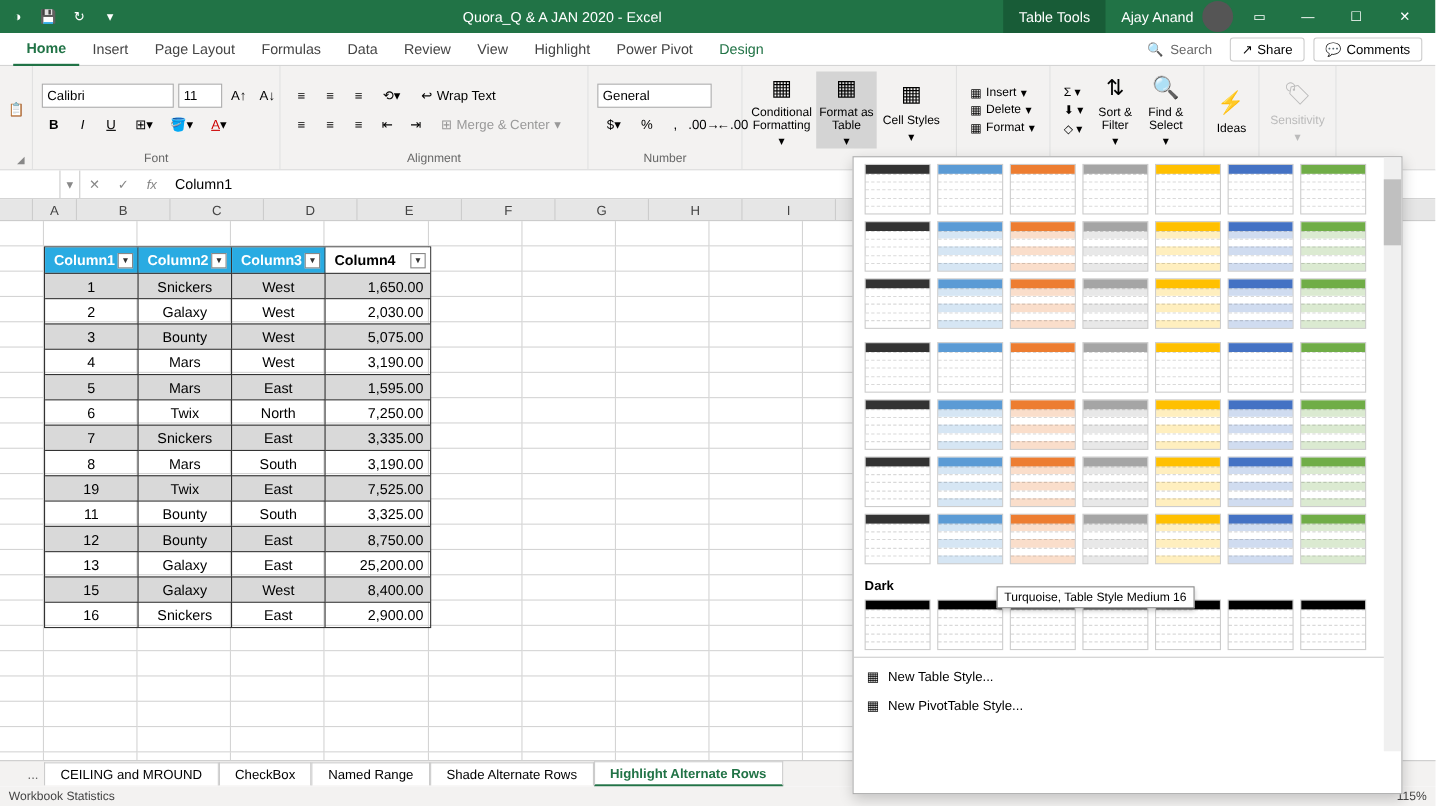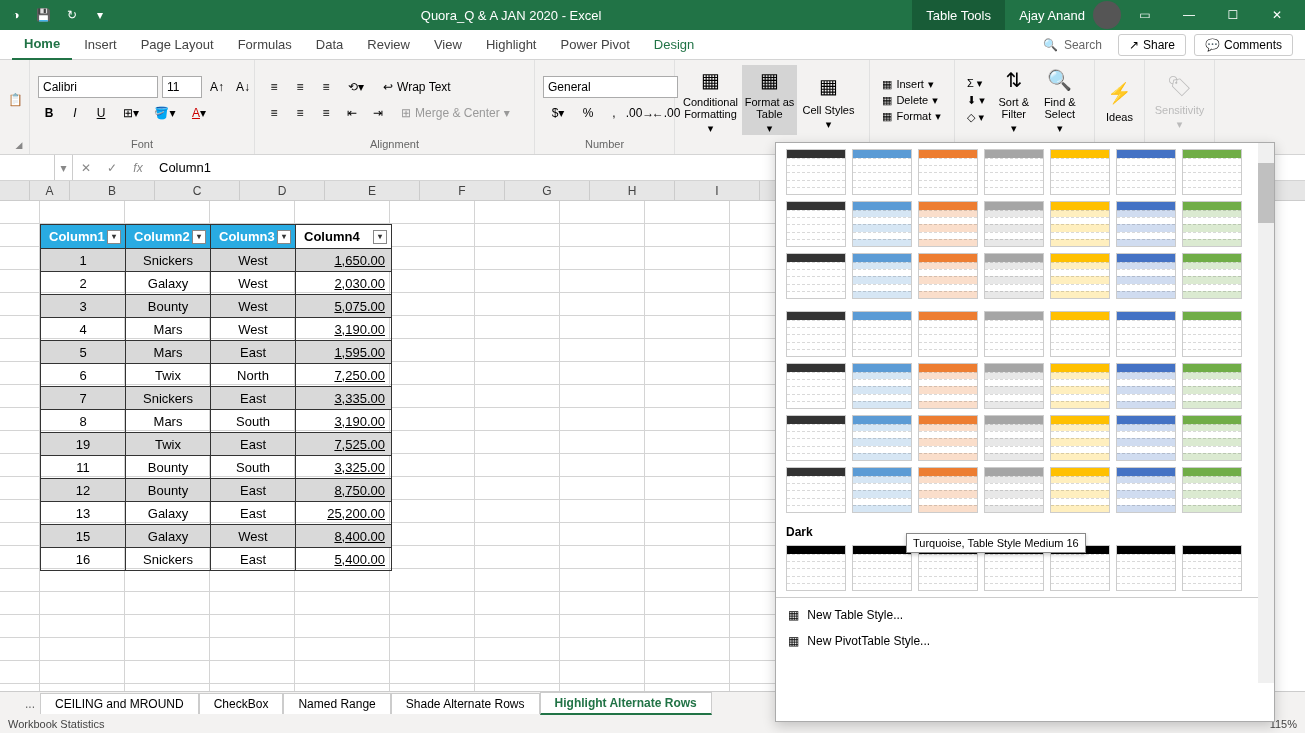--- a/index.html
+++ b/index.html
@@ -87,21 +87,21 @@
 .th-cell.c2 { width: 85px; }
 .th-cell.c3 { width: 85px; }
 .th-cell.c4 { width: 95px; border-right: none; }
 .filter-btn { width: 14px; height: 14px; background: #fff; border: 1px solid #888; display: flex; align-items: center; justify-content: center; font-size: 8px; color: #333; }
 
 .table-body-row { display: flex; height: 23px; }
 .td-cell { border-right: 1px solid #333; border-top: 1px solid #333; display: flex; align-items: center; padding: 0 6px; font-size: 13px; }
 .td-cell.c1 { width: 85px; justify-content: center; }
 .td-cell.c2 { width: 85px; justify-content: center; }
 .td-cell.c3 { width: 85px; justify-content: center; }
-.td-cell.c4 { width: 95px; justify-content: flex-end; border-right: none; text-decoration: underline; }
+.td-cell.c4 { width: 95px; justify-content: flex-end; border-right: none; }
 .alt-row { background: #d9d9d9; }
 
 
 .gallery { position: absolute; left: 775px; top: 142px; width: 500px; height: 580px; background: #fff; border: 1px solid #ababab; box-shadow: 0 4px 12px rgba(0,0,0,0.2); z-index: 100; overflow: hidden; }
 .gallery-scroll { position: absolute; right: 0; top: 0; width: 16px; height: 540px; background: #f0f0f0; }
 .gallery-thumb { width: 16px; height: 60px; background: #c0c0c0; margin-top: 20px; }
 .gallery-section { padding: 6px 10px; }
 .section-label { font-weight: 600; font-size: 12px; margin-bottom: 6px; }
 .style-grid { display: flex; flex-wrap: wrap; gap: 6px; }
 .style-swatch { width: 60px; height: 46px; border: 1px solid #ccc; cursor: pointer; display: flex; flex-direction: column; position: relative; }
@@ -236,21 +236,21 @@
           </div>
         </div>
       </div>
     </div>
     <div class="group-label">Alignment</div>
   </div>
   <div class="ribbon-group number-group">
     <div class="group-content">
       <div class="font-controls">
         <div class="font-row">
-          <div class="dropdown" style="width:135px">
+          <div class="dropdown" style="width:104px">
               <span>General</span>
             </div>
         </div>
         <div class="font-row">
           <div class="icon-btn dd">$▾</div>
           <div class="icon-btn">%</div>
           <div class="icon-btn">,</div>
           <div class="icon-btn">.00→</div>
           <div class="icon-btn">←.00</div>
         </div>
@@ -731,21 +731,21 @@
         <div class="table-body-row alt-row">
           <div class="td-cell c1">15</div>
           <div class="td-cell c2">Galaxy</div>
           <div class="td-cell c3">West</div>
           <div class="td-cell c4">8,400.00</div>
         </div>
         <div class="table-body-row">
           <div class="td-cell c1">16</div>
           <div class="td-cell c2">Snickers</div>
           <div class="td-cell c3">East</div>
-          <div class="td-cell c4">5,400.00</div>
+          <div class="td-cell c4">2,900.00</div>
         </div>
       </div>
   </div>
 </div>
 
 <div class="gallery">
   <div class="gallery-scroll">
       <div class="gallery-thumb"></div>
     </div>
   <div class="gallery-section">

